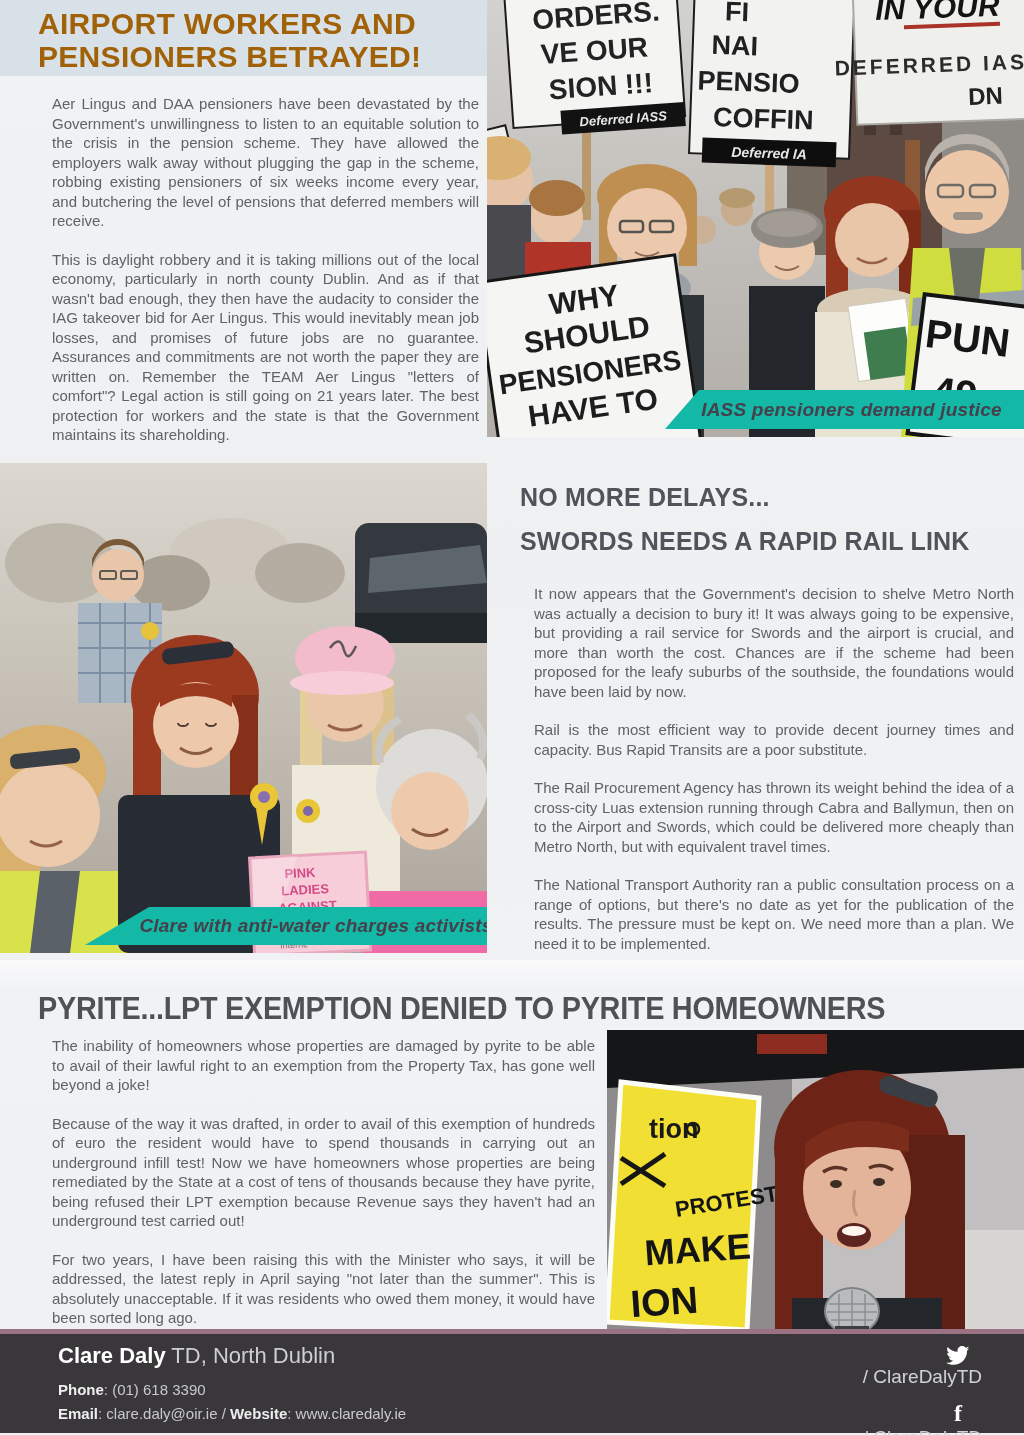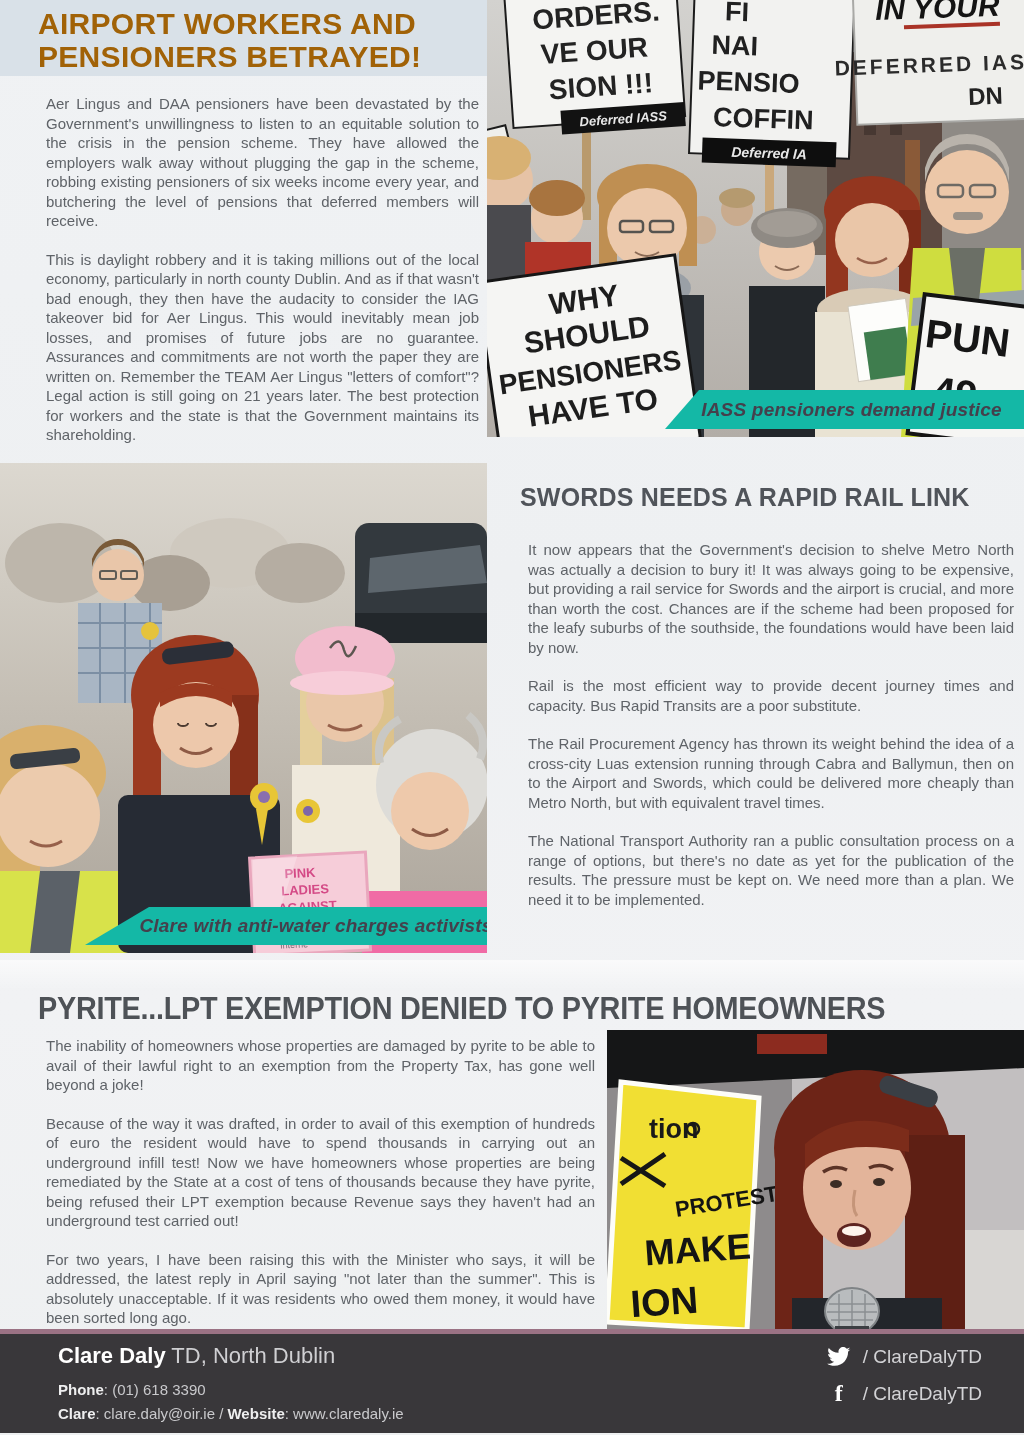--- a/index.html
+++ b/index.html
@@ -14,21 +14,21 @@
   
   .headband {
     position:absolute; left:0; top:0; width:487px; height:76px;
     background:#d9e1e8; padding:0;
   }
   .headband h1 {
     margin:7px 0 0 38px; font-size:30px; line-height:33px; letter-spacing:.3px;
     color:#a16207; font-weight:bold;
   }
   .bodycopy { color:#5f6368; font-size:15px; line-height:19.5px; text-align:justify; }
-  .bodycopy p { margin:0 0 19px 8px; }
+  .bodycopy p { margin:0 0 19px 14px; }
 
   .art1-text { position:absolute; left:38px; top:94px; width:441px; }
 
   .art2-text { position:absolute; left:520px; top:484px; width:494px; }
   .art2-text h2 { margin:0; font-size:25px; line-height:27px; color:#50545a; font-weight:bold; letter-spacing:.2px; }
   .art2-text h2 + h2 { margin-top:17px; }
   .art2-text .bodycopy { margin-top:29px; }
 
   .art3-head {
     position:absolute; left:38px; top:991px; width:960px;
@@ -54,21 +54,21 @@
   
   .footer-line { position:absolute; left:0; top:1329px; width:100%; height:5px; background:#9b7284; }
   .footer {
     position:absolute; left:0; top:1334px; width:100%; height:99px; background:#39373a; color:#d9d9db;
   }
   .footer .who { position:absolute; left:58px; top:9px; font-size:22px; color:#cfcfd2; }
   .footer .who b { color:#ffffff; }
   .footer .contact { position:absolute; left:58px; top:44px; font-size:15px; line-height:24px; color:#c9c9cc; }
   .footer .contact b { color:#eeeeef; }
   .footer .social { position:absolute; right:42px; top:12px; text-align:left; font-size:19px; color:#d3d3d6; }
-  .footer .social .row { display:flex; align-items:center; margin-bottom:12px; }
+  .footer .social .row { display:flex; align-items:flex-end; margin-bottom:12px;flex-direction:column; }
   .footer .social .ic { width:30px; display:flex; justify-content:center; margin-right:9px; }
   .fb-f { font-weight:bold; font-size:24px; color:#fff; font-family:"Liberation Serif", serif; }
 </style>
 </head>
 <body>
 
 <div class="page">
 
   <div class="headband">
     <h1>
@@ -304,20 +304,21 @@
         <text x="278" y="484" font-size="9" fill="#7b6c74">Interne</text>
         <polygon points="255,394 300,392 270,470 252,472" fill="#ffffff" opacity="0.25"></polygon>
       </g>
     </svg>
     <div class="caption caption2">
       <span>Clare with anti-water charges activists</span>
     </div>
   </div>
 
   <div class="art2-text">
+    <h2>NO MORE DELAYS...</h2>
     <h2>SWORDS NEEDS A RAPID RAIL LINK</h2>
     <div class="bodycopy">
       <p>It now appears that the Government's decision to shelve Metro North was actually a decision to bury it! It was always going to be expensive, but providing a rail service for Swords and the airport is crucial, and more than worth the cost. Chances are if the scheme had been proposed for the leafy suburbs of the southside, the foundations would have been laid by now.</p>
       <p>Rail is the most efficient way to provide decent journey times and capacity. Bus Rapid Transits are a poor substitute.</p>
       <p>The Rail Procurement Agency has thrown its weight behind the idea of a cross-city Luas extension running through Cabra and Ballymun, then on to the Airport and Swords, which could be delivered more cheaply than Metro North, but with equivalent travel times.</p>
       <p>The National Transport Authority ran a public consultation process on a range of options, but there's no date as yet for the publication of the results. The pressure must be kept on. We need more than a plan. We need it to be implemented.</p>
     </div>
   </div>
 
   <div class="scan-band" style="top:960px; height:30px;"></div>
@@ -373,21 +374,21 @@
   <div class="footer-line"></div>
   <div class="footer">
     <div class="who">
       <b>Clare Daly</b><span> TD, North Dublin</span>
     </div>
     <div class="contact">
       <div>
         <b>Phone</b><span>: (01) 618 3390</span>
       </div>
       <div>
-        <b>Clare</b><span>: clare.daly@oir.ie / </span><b>Website</b><span>: www.claredaly.ie</span>
+        <b>Email</b><span>: clare.daly@oir.ie / </span><b>Website</b><span>: www.claredaly.ie</span>
       </div>
     </div>
     <div class="social">
       <div class="row">
         <span class="ic">
           <svg width="24" height="20" viewBox="0 0 24 20">
               <path fill="#ffffff" d="M23.4 2.4c-.85.38-1.77.64-2.73.76.98-.59 1.73-1.52 2.09-2.63-.92.55-1.94.94-3.02 1.16C18.87.63 17.62 0 16.23 0c-2.63 0-4.76 2.13-4.76 4.76 0 .37.04.74.12 1.08C7.64 5.64 4.13 3.76 1.78.88c-.41.7-.64 1.52-.64 2.39 0 1.65.84 3.11 2.12 3.96-.78-.02-1.51-.24-2.15-.6v.06c0 2.31 1.64 4.23 3.82 4.67-.4.11-.82.17-1.25.17-.31 0-.6-.03-.9-.09.61 1.89 2.37 3.27 4.45 3.31-1.63 1.28-3.69 2.04-5.92 2.04-.38 0-.76-.02-1.14-.07 2.11 1.36 4.62 2.15 7.31 2.15 8.77 0 13.57-7.27 13.57-13.57v-.62c.93-.67 1.74-1.51 2.35-2.47z"></path>
             </svg>
         </span>
         <span>/ ClareDalyTD</span>

